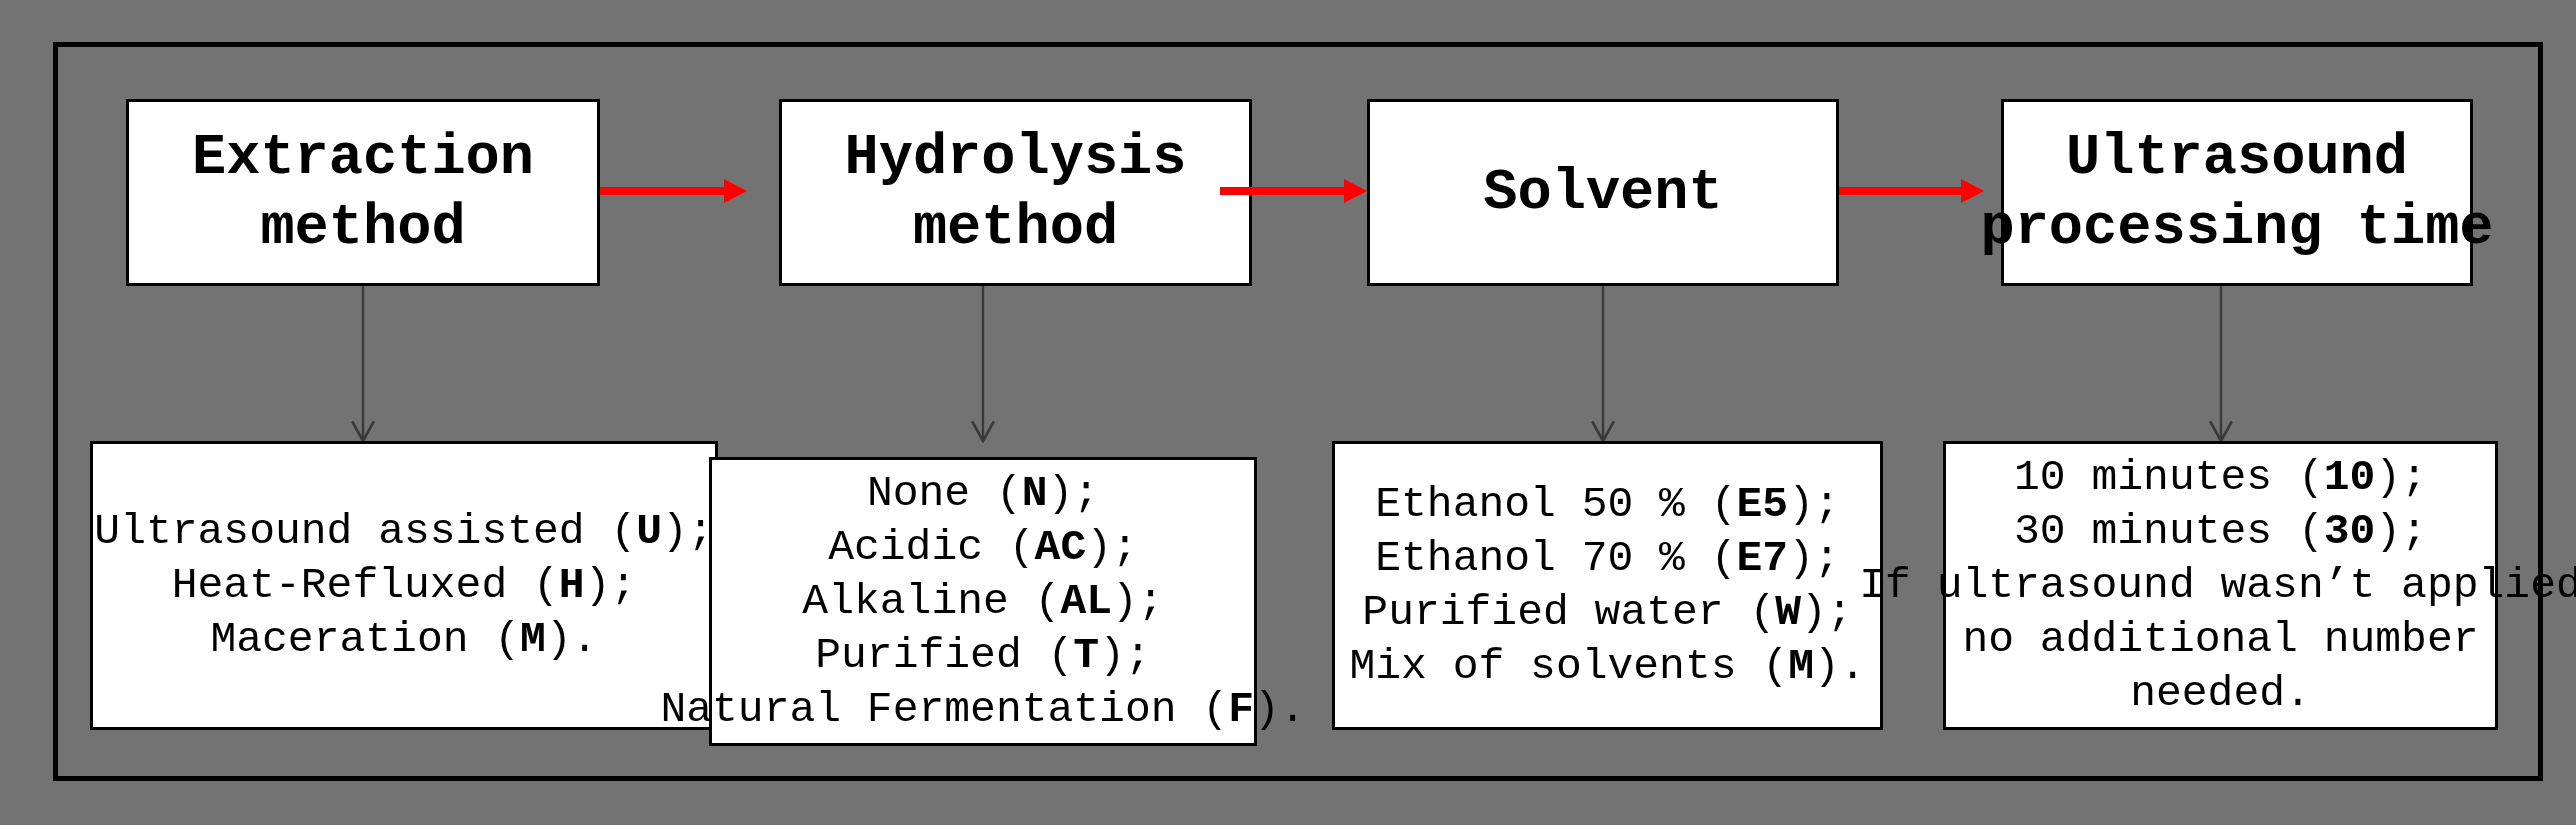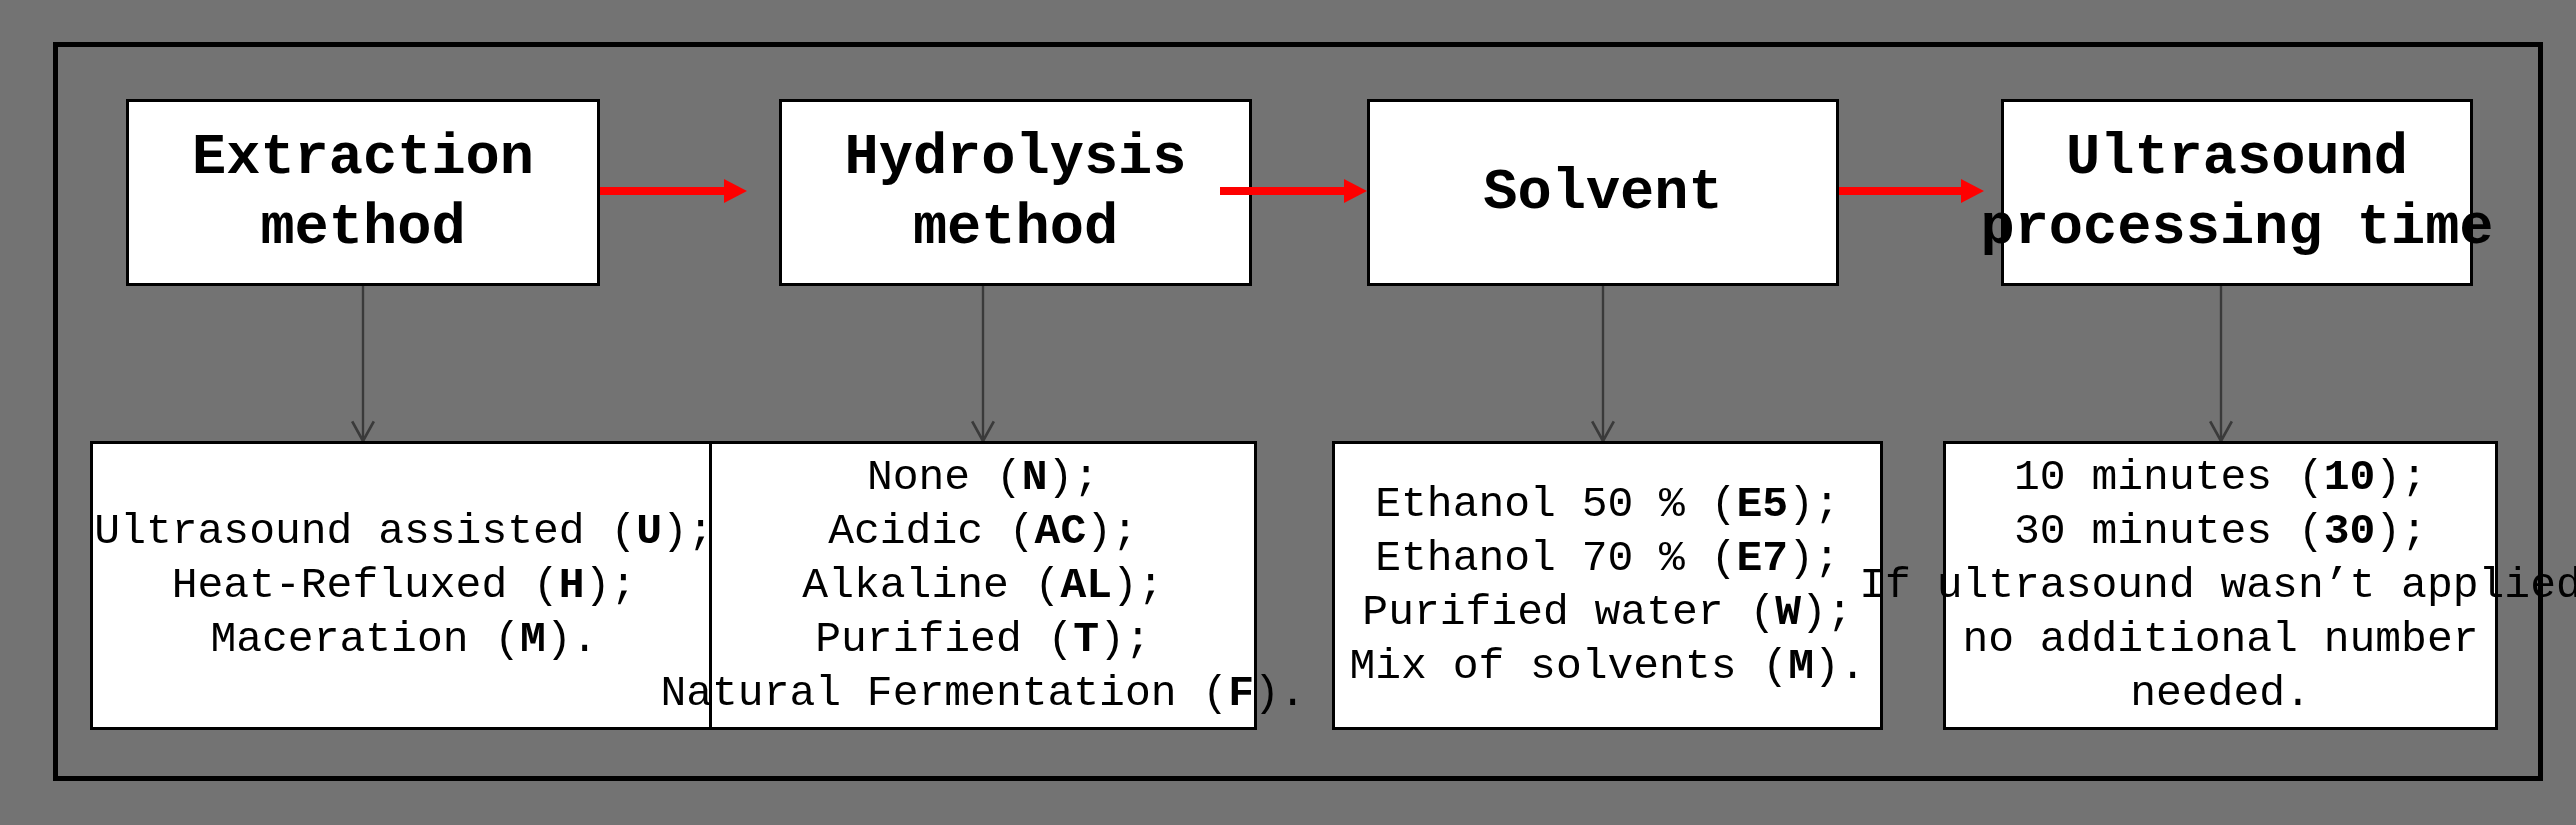--- a/index.html
+++ b/index.html
@@ -75,21 +75,21 @@
   <svg class="vconn" style="left:2206px" viewBox="0 0 44 232">
     <line x1="22" y1="0" x2="22" y2="229" stroke="#3a3a3a" stroke-width="3.5"></line>
     <polyline points="6,200 22,229 38,200" fill="none" stroke="#3a3a3a" stroke-width="4"></polyline>
   </svg>
 
   <div class="bbox" id="b0" style="border-color: rgb(0, 0, 0);">
       <div><span>Ultrasound assisted (</span><span class="code">U</span><span>);</span></div>
       <div><span>Heat-Refluxed (</span><span class="code">H</span><span>);</span></div>
       <div><span>Maceration (</span><span class="code">M</span><span>).</span></div>
     </div>
-  <div class="bbox" id="b1" style="border-color: rgb(0, 0, 0);">
+  <div class="bbox" id="b1" style="border-color: rgb(0, 0, 0); margin-top: 16px;">
       <div><span>None (</span><span class="code">N</span><span>);</span></div>
       <div><span>Acidic (</span><span class="code">AC</span><span>);</span></div>
       <div><span>Alkaline (</span><span class="code">AL</span><span>);</span></div>
       <div><span>Purified (</span><span class="code">T</span><span>);</span></div>
       <div><span>Natural Fermentation (</span><span class="code">F</span><span>).</span></div>
     </div>
   <div class="bbox" id="b2" style="border-color: rgb(0, 0, 0);">
       <div><span>Ethanol 50 % (</span><span class="code">E5</span><span>);</span></div>
       <div><span>Ethanol 70 % (</span><span class="code">E7</span><span>);</span></div>
       <div><span>Purified water (</span><span class="code">W</span><span>);</span></div>

